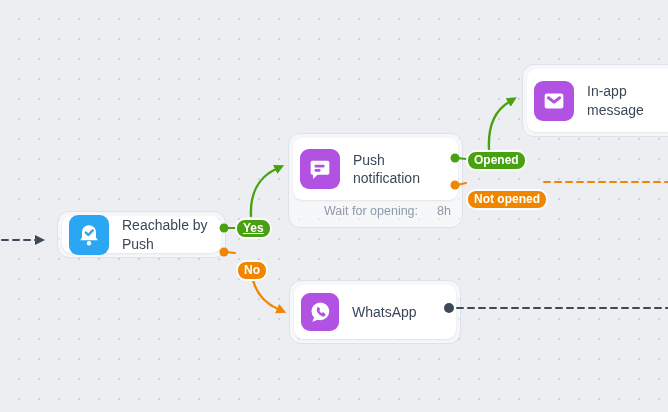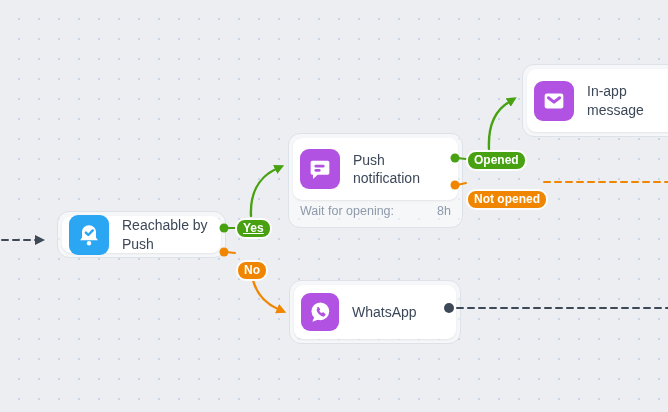--- a/index.html
+++ b/index.html
@@ -41,21 +41,21 @@
   .nicon.blue{background:var(--c-blue,#2ba6f3);}
   .nicon.purple{background:var(--c-purple,#b152e2);}
   .nicon svg{width:28px;height:28px;display:block;}
   .title{
     font-size:14px;font-weight:500;color:var(--c-title_text,#3c4858);
     line-height:1.32;max-width:100px;
   }
   .node-footer{
     display:flex;justify-content:space-between;align-items:center;
     padding:4px 7px 0 7px;
-    font-size:12.5px;color:var(--c-muted_text,#8e99ab);
+    font-size:12.5px;color:var(--c-muted_text,#8e99ab);margin-left:24px;
   }
   
   .badge{
     position:absolute;z-index:4;
     font-size:12px;font-weight:bold;color:#fff;
     line-height:14px;padding:1px 6px 2px 6px;
     border-radius:10px;border:2px solid #fdfdfd;
     white-space:nowrap;
   }
   .badge.green{background:var(--c-green,#47a111);}

